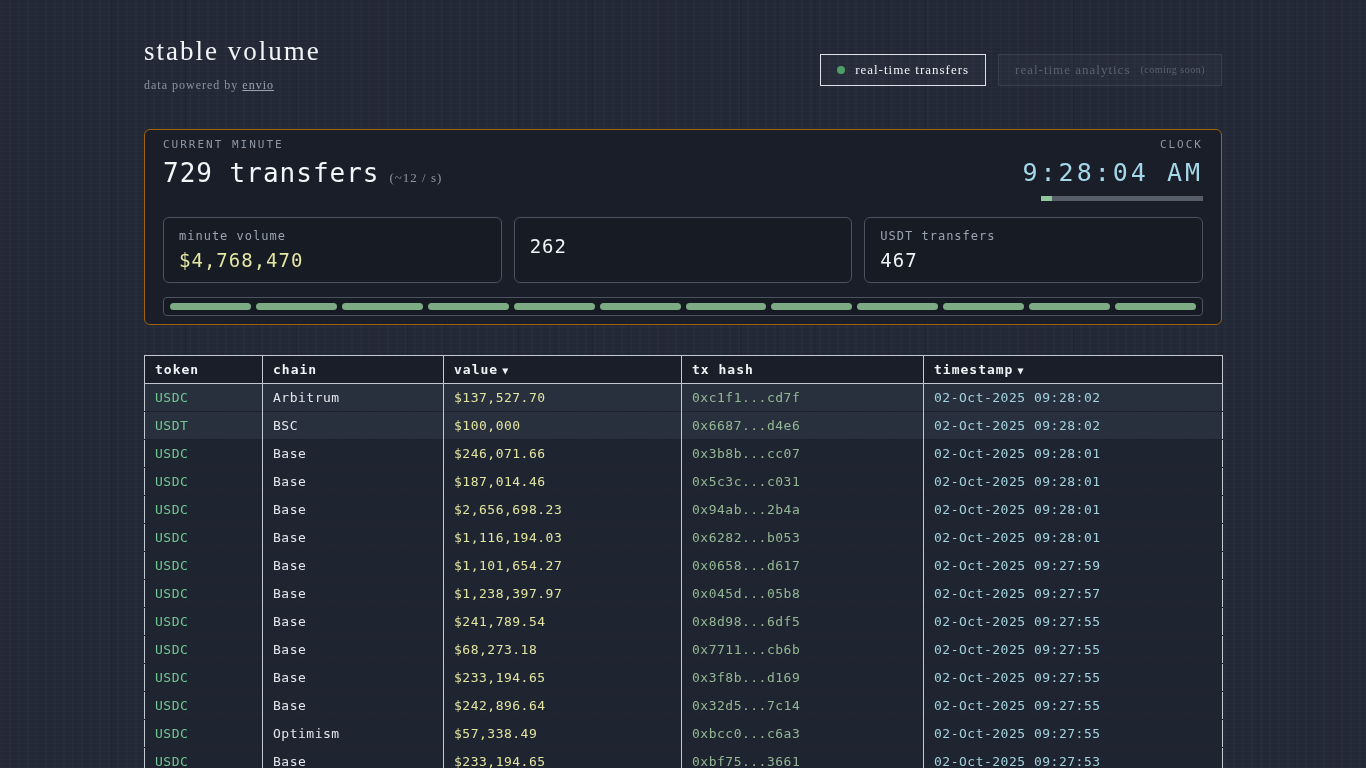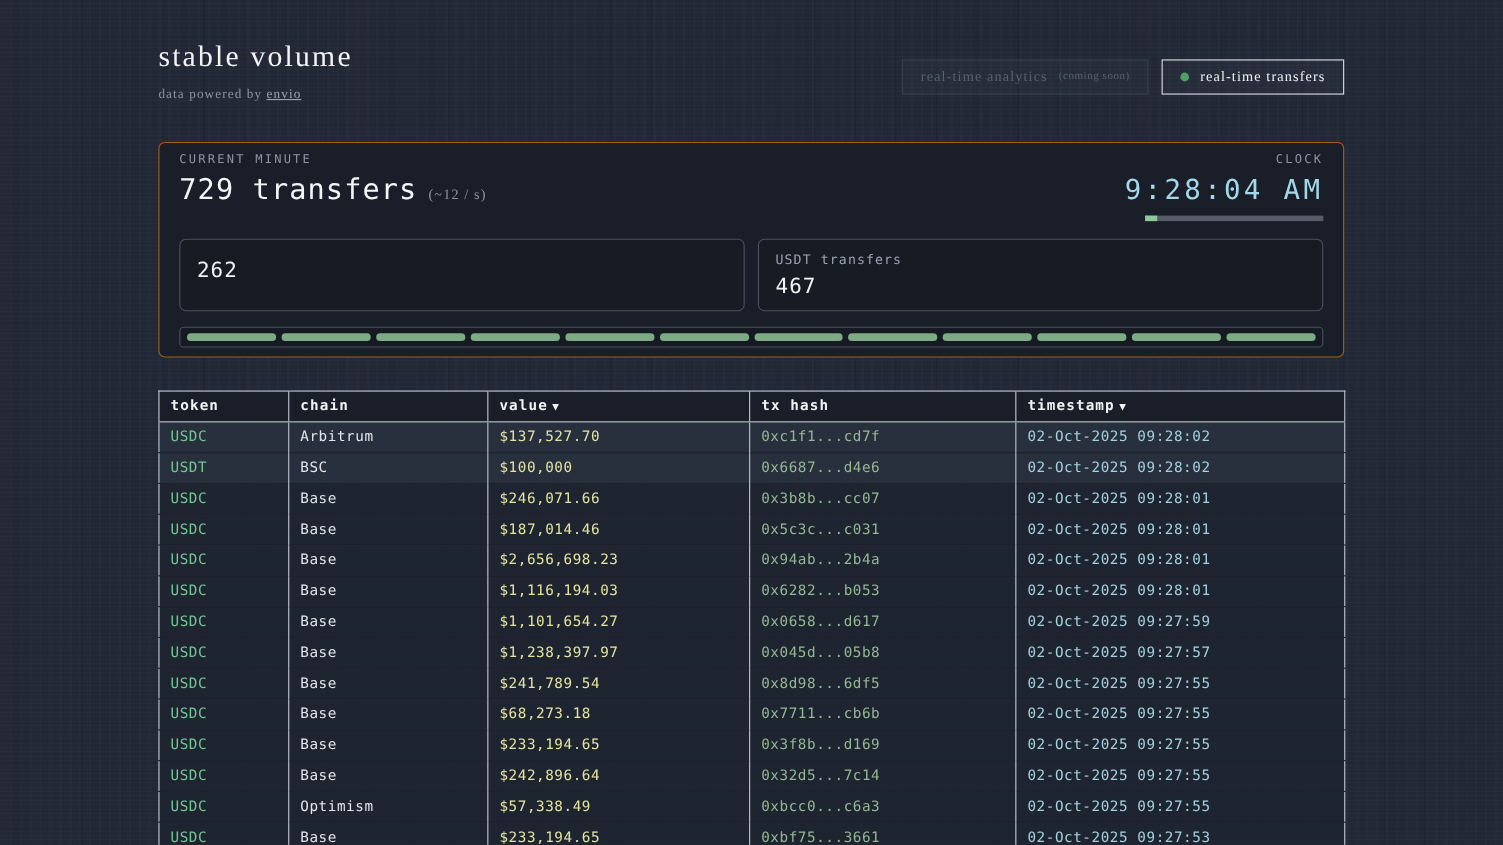--- a/index.html
+++ b/index.html
@@ -94,27 +94,27 @@
 <div class="container">
 
   <div class="topbar">
     <div>
       <div class="title">stable volume</div>
       <div class="subtitle">
         <span>data powered by </span><a>envio</a>
       </div>
     </div>
     <div class="tabs">
+      <div class="tab active">
+        <span class="dot"></span>
+        <span>real-time transfers</span>
+      </div>
       <div class="tab disabled">
         <span>real-time analytics</span>
         <span class="soon">(coming soon)</span>
-      </div>
-      <div class="tab active">
-        <span class="dot"></span>
-        <span>real-time transfers</span>
       </div>
     </div>
   </div>
 
   <div class="panel">
     <div class="panel-top">
       <div>
         <div class="micro-label">CURRENT MINUTE</div>
         <div class="transfers-line">
           <span class="transfers-count">729 transfers</span>
@@ -124,20 +124,24 @@
       <div class="clock-block">
         <div class="micro-label">CLOCK</div>
         <div class="clock-time">9:28:04 AM</div>
         <div class="clock-bar">
           <div class="clock-bar-fill" style="width: 7%;"></div>
         </div>
       </div>
     </div>
 
     <div class="stats">
+      <div class="card">
+        <div class="card-label">minute volume</div>
+        <div class="card-value vol">$4,768,470</div>
+      </div>
       <div class="card">
         <div class="card-value">262</div>
       </div>
       <div class="card">
         <div class="card-label">USDT transfers</div>
         <div class="card-value">467</div>
       </div>
     </div>
 
     <div class="seg-bar">

